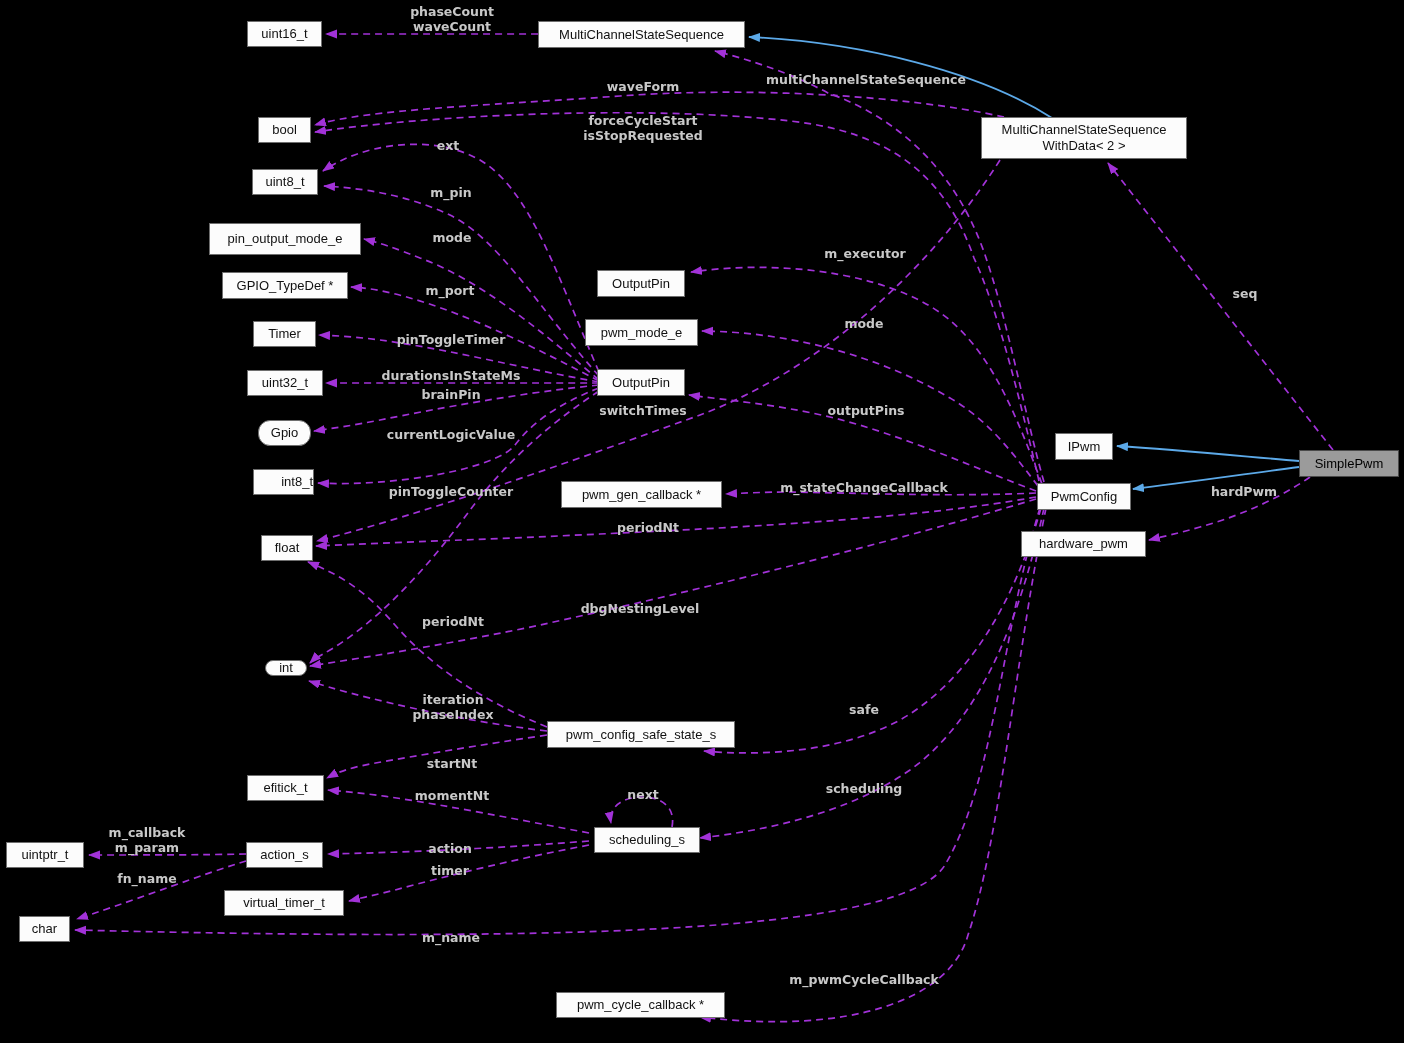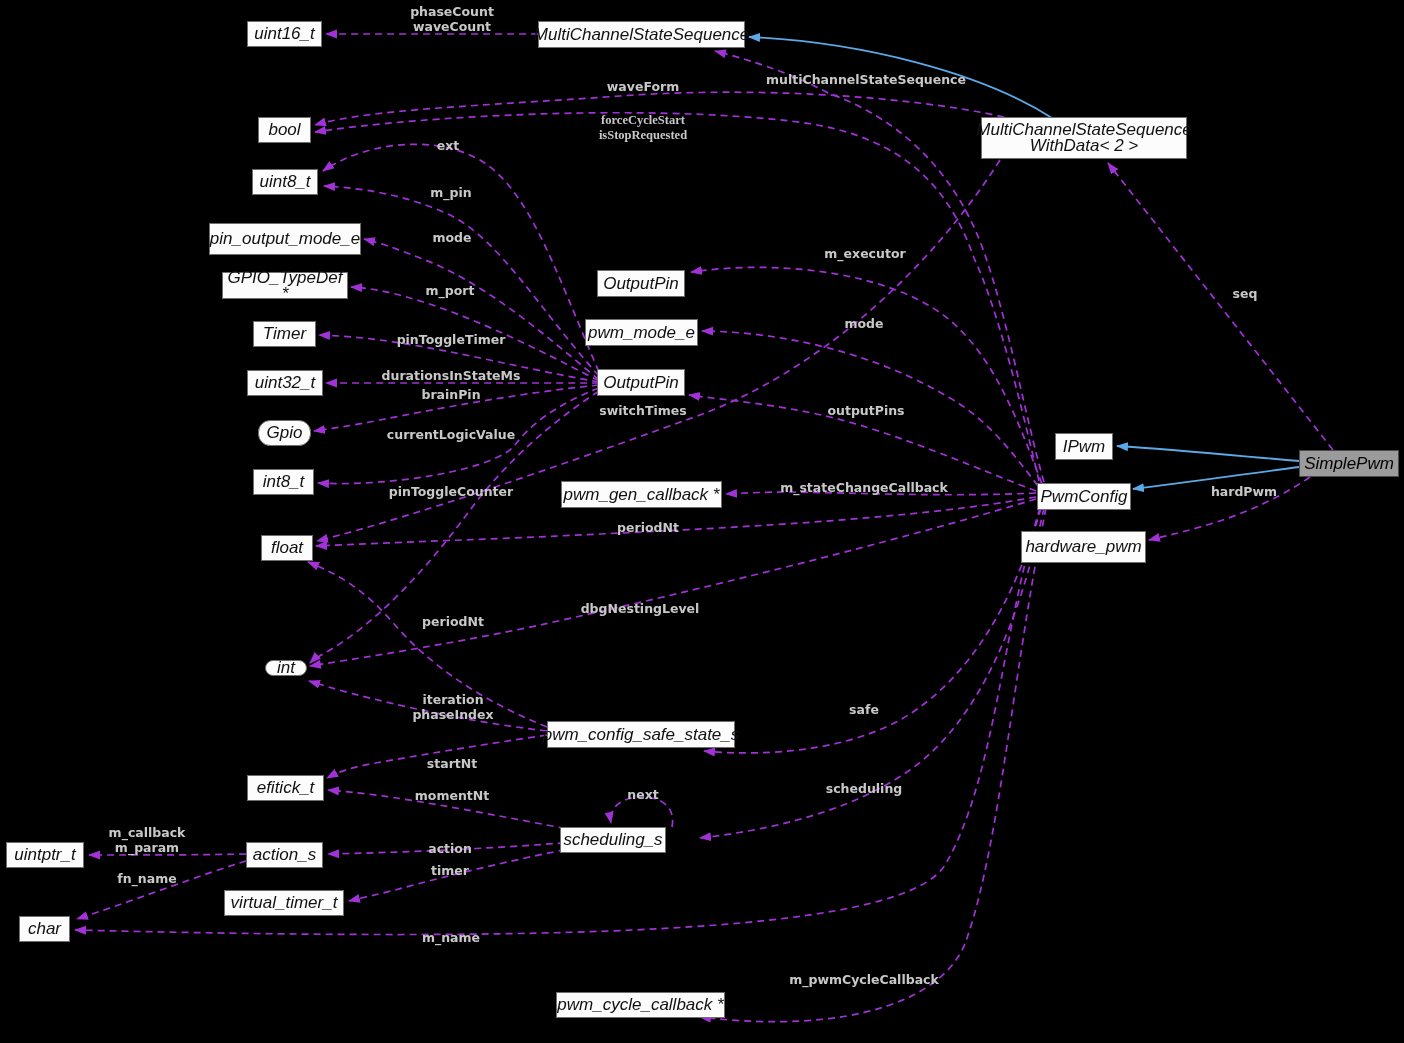--- a/index.html
+++ b/index.html
@@ -3,21 +3,21 @@
 <meta charset="utf-8">
 <style>
   html,body{margin:0;padding:0;background:#000;}
   #canvas{position:relative;width:1404px;height:1043px;background:#000;overflow:hidden;
           font-family:"Liberation Sans", sans-serif;}
   #edge-layer{position:absolute;left:0;top:0;width:1404px;height:1043px;}
   .edge-member{fill:none;stroke:#A232D8;stroke-width:1.7;stroke-dasharray:7 5;}
   .edge-inherit{fill:none;stroke:#5CA9E8;stroke-width:1.8;}
   .node{position:absolute;box-sizing:border-box;background:#FCFCFC;border:1.5px solid #6E6E6E;
         color:#111;display:flex;align-items:center;justify-content:center;text-align:center;
-        font-size:17px;line-height:16px;white-space:pre-line;z-index:2;font-style:italic;}
+        font-size:13px;line-height:16px;white-space:pre-line;z-index:2;}
   .node-highlight{background:#9B9B9B;border-color:#4A4A4A;color:#000;}
   .edge-label{position:absolute;transform:translate(-50%,-50%);color:#C8C8C8;
         font-family:"DejaVu Sans", sans-serif;font-size:12.5px;font-weight:600;
         line-height:15px;white-space:pre-line;text-align:center;z-index:3;pointer-events:none;}
 </style>
 </head>
 <body>
 
 <div id="canvas">
   <svg id="edge-layer" width="1404" height="1043" viewBox="0 0 1404 1043">
@@ -67,21 +67,21 @@
         <path d="M 1046,508 C 1015,660 1000,840 968,935 C 950,1000 850,1035 700,1017" class="edge-member" marker-end="url(#arrow-member)"></path>
         <path d="M 1052,118 C 980,72 860,42 749,37" class="edge-inherit" marker-end="url(#arrow-inherit)"></path>
         <path d="M 1299,461 C 1240,456 1180,450 1117,446" class="edge-inherit" marker-end="url(#arrow-inherit)"></path>
         <path d="M 1299,467 C 1245,474 1190,482 1133,489" class="edge-inherit" marker-end="url(#arrow-inherit)"></path>
       </g>
   </svg>
   <div id="labels-group">
       <div class="edge-label" style="left: 452px; top: 19px;">phaseCount
 waveCount</div>
       <div class="edge-label" style="left: 643px; top: 86px;">waveForm</div>
-      <div class="edge-label" style="left: 643px; top: 128px; font-family: Liberation Serif, serif;">forceCycleStart
+      <div class="edge-label" style="left: 643px; top: 128px;">forceCycleStart
 isStopRequested</div>
       <div class="edge-label" style="left: 448px; top: 145px;">ext</div>
       <div class="edge-label" style="left: 451px; top: 192px;">m_pin</div>
       <div class="edge-label" style="left: 452px; top: 237px;">mode</div>
       <div class="edge-label" style="left: 450px; top: 290px;">m_port</div>
       <div class="edge-label" style="left: 451px; top: 339px;">pinToggleTimer</div>
       <div class="edge-label" style="left: 451px; top: 375px;">durationsInStateMs</div>
       <div class="edge-label" style="left: 451px; top: 394px;">brainPin</div>
       <div class="edge-label" style="left: 451px; top: 434px;">currentLogicValue</div>
       <div class="edge-label" style="left: 451px; top: 491px;">pinToggleCounter</div>
@@ -114,35 +114,35 @@
   <div id="nodes-group">
       <div class="node" style="left: 247px; top: 21px; width: 75px; height: 26px;"><span>uint16_t</span></div>
       <div class="node" style="left: 538px; top: 21px; width: 207px; height: 27px;"><span>MultiChannelStateSequence</span></div>
       <div class="node" style="left: 258px; top: 117px; width: 53px; height: 26px;"><span>bool</span></div>
       <div class="node" style="left: 252px; top: 169px; width: 66px; height: 26px;"><span>uint8_t</span></div>
       <div class="node" style="left: 209px; top: 223px; width: 152px; height: 32px;"><span>pin_output_mode_e</span></div>
       <div class="node" style="left: 222px; top: 272px; width: 126px; height: 27px;"><span>GPIO_TypeDef *</span></div>
       <div class="node" style="left: 253px; top: 321px; width: 63px; height: 26px;"><span>Timer</span></div>
       <div class="node" style="left: 247px; top: 370px; width: 76px; height: 26px;"><span>uint32_t</span></div>
       <div class="node" style="left: 258px; top: 420px; width: 53px; height: 26px; border-radius: 12px;"><span>Gpio</span></div>
-      <div class="node" style="left: 253px; top: 469px; width: 61px; height: 26px;"><span>int8_t</span></div>
+      <div class="node" style="left: 253px; top: 469px; width: 61px; height: 26px; justify-content: flex-end;"><span>int8_t</span></div>
       <div class="node" style="left: 261px; top: 535px; width: 52px; height: 26px; text-align: center;"><span>float</span></div>
       <div class="node" style="left: 265px; top: 660px; width: 42px; height: 16px; border-radius: 9px;"><span>int</span></div>
       <div class="node" style="left: 247px; top: 775px; width: 77px; height: 26px;"><span>efitick_t</span></div>
       <div class="node" style="left: 6px; top: 842px; width: 78px; height: 26px;"><span>uintptr_t</span></div>
       <div class="node" style="left: 246px; top: 842px; width: 77px; height: 26px;"><span>action_s</span></div>
       <div class="node" style="left: 19px; top: 916px; width: 51px; height: 26px;"><span>char</span></div>
       <div class="node" style="left: 224px; top: 890px; width: 120px; height: 26px;"><span>virtual_timer_t</span></div>
       <div class="node" style="left: 597px; top: 270px; width: 88px; height: 27px;"><span>OutputPin</span></div>
       <div class="node" style="left: 585px; top: 319px; width: 113px; height: 27px;"><span>pwm_mode_e</span></div>
       <div class="node" style="left: 597px; top: 369px; width: 88px; height: 27px;"><span>OutputPin</span></div>
       <div class="node" style="left: 561px; top: 481px; width: 161px; height: 27px;"><span>pwm_gen_callback *</span></div>
       <div class="node" style="left: 547px; top: 721px; width: 188px; height: 27px;"><span>pwm_config_safe_state_s</span></div>
-      <div class="node" style="left: 560px; top: 827px; width: 106px; height: 26px;"><span>scheduling_s</span></div>
+      <div class="node" style="left: 594px; top: 827px; width: 106px; height: 26px;"><span>scheduling_s</span></div>
       <div class="node" style="left: 556px; top: 992px; width: 169px; height: 26px;"><span>pwm_cycle_callback *</span></div>
       <div class="node" style="left: 981px; top: 117px; width: 206px; height: 42px;"><span>MultiChannelStateSequence
 WithData&lt; 2 &gt;</span></div>
       <div class="node" style="left: 1055px; top: 433px; width: 58px; height: 27px;"><span>IPwm</span></div>
       <div class="node" style="left: 1037px; top: 483px; width: 94px; height: 27px;"><span>PwmConfig</span></div>
-      <div class="node" style="left: 1021px; top: 531px; width: 125px; height: 32px;"><span>hardware_pwm</span></div>
+      <div class="node" style="left: 1021px; top: 531px; width: 125px; height: 26px;"><span>hardware_pwm</span></div>
       <div class="node node-highlight" style="left: 1299px; top: 450px; width: 100px; height: 27px;"><span>SimplePwm</span></div>
     </div>
 </div>
 
 </body></html>

